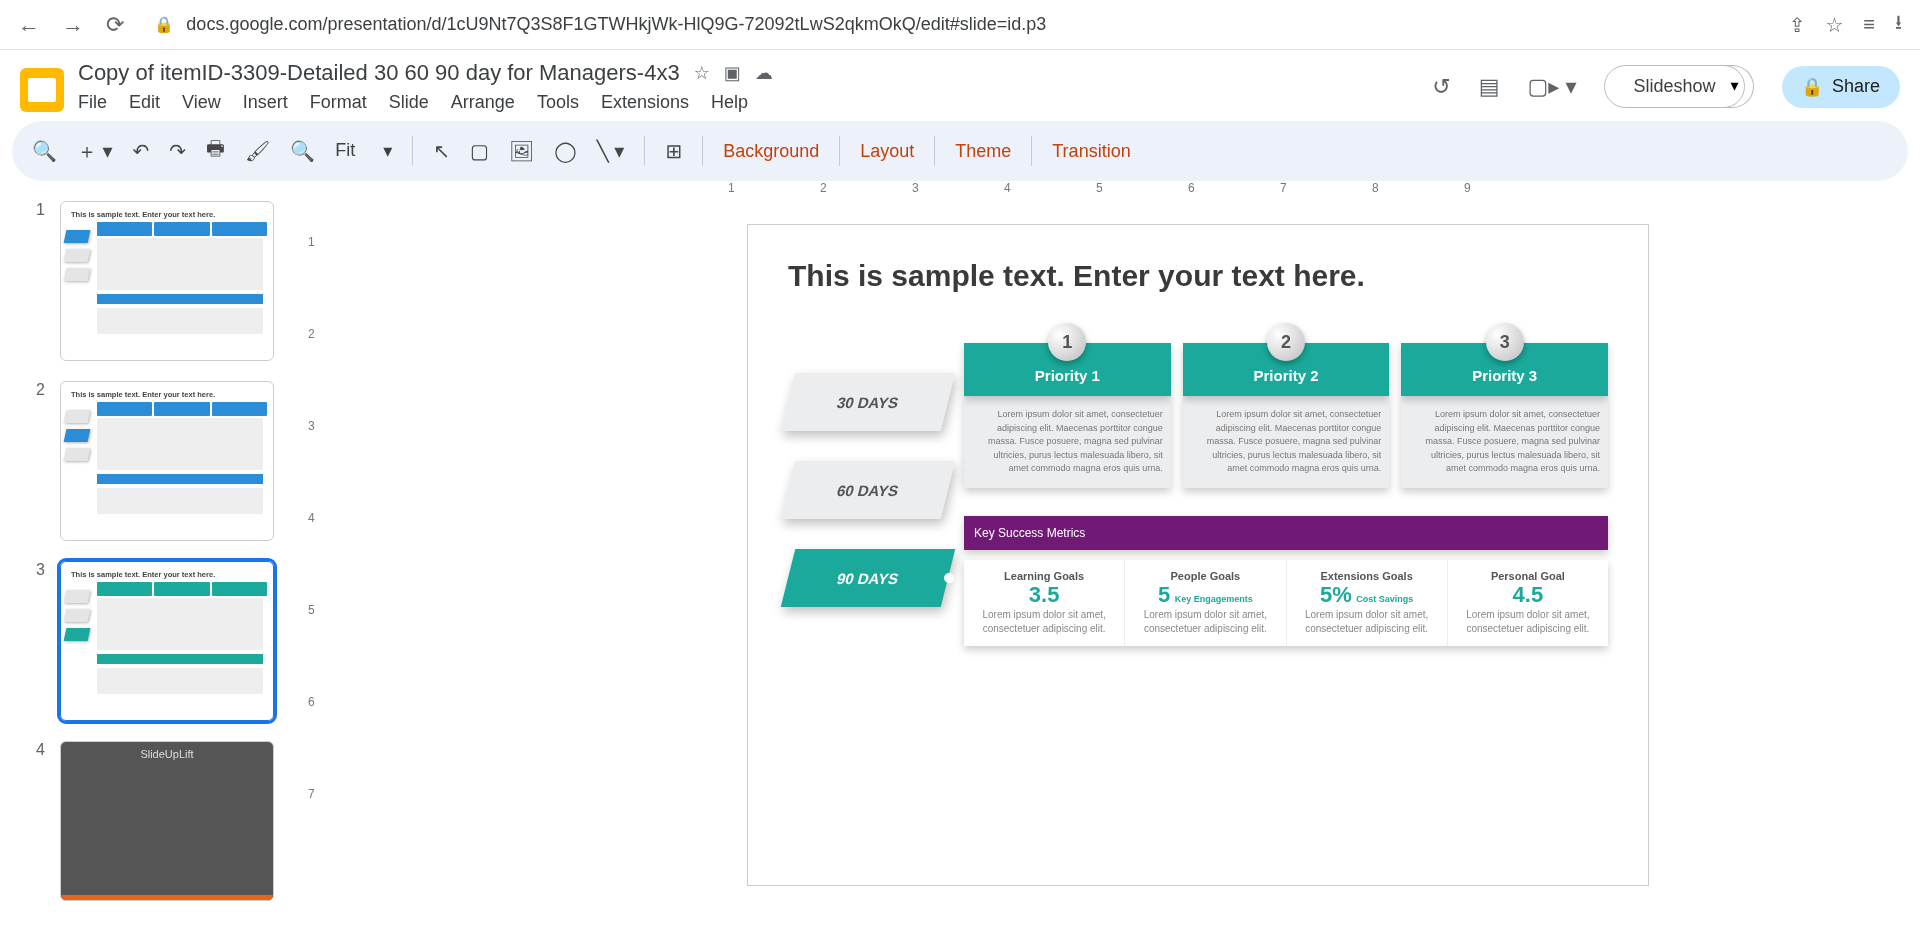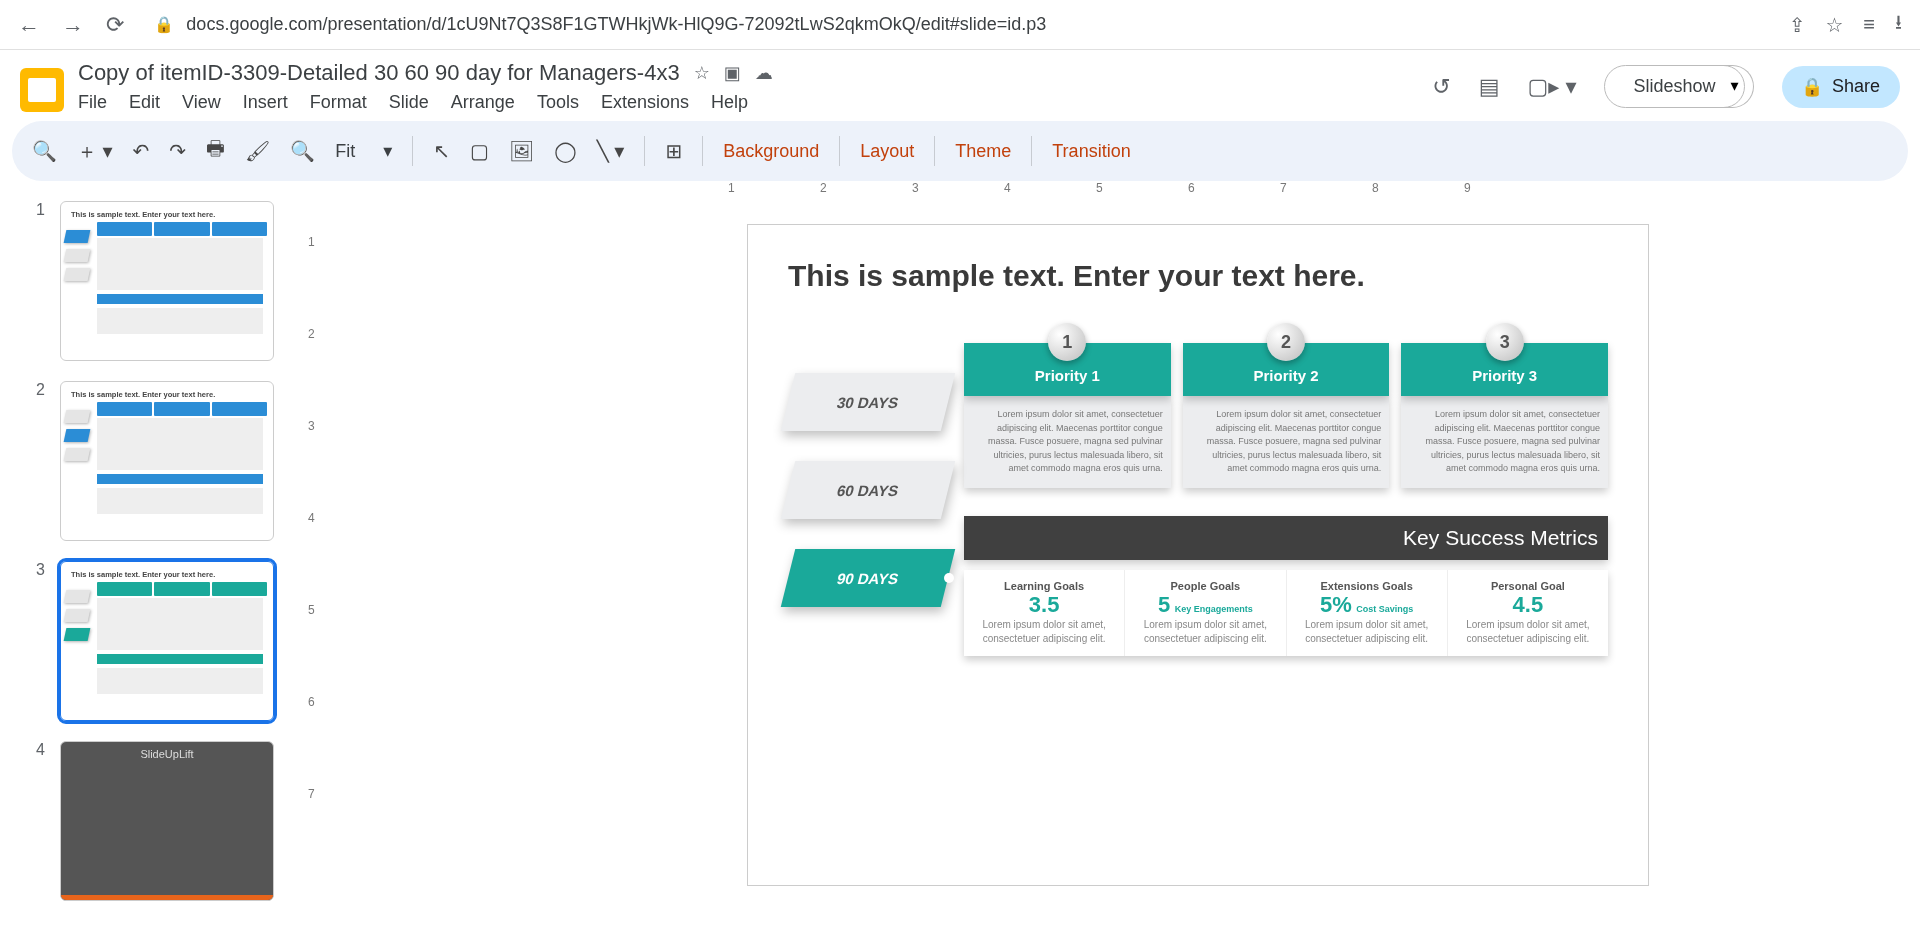--- a/index.html
+++ b/index.html
@@ -27,21 +27,21 @@
 .hdr-right { display:flex; align-items:center; gap:28px; }
 .hdr-icon { color:#5f6368; font-size:22px }
 .slideshow-btn { border:1px solid #bbb; border-radius:28px; padding:10px 28px; font-size:18px; color:#3c4043; }
 .drop-seg { border:1px solid #bbb; border-left:none; border-radius:0 28px 28px 0; padding:10px 14px; margin-left:-28px; }
 .share-btn { background:#c2e7ff; border-radius:28px; padding:10px 20px; font-size:18px; color:#202124; display:flex; align-items:center; gap:8px }
 
 
 .toolbar { height:60px; background:#edf2fa; margin:8px 12px 0 12px; border-radius:40px; display:flex; align-items:center; padding:0 20px; gap:20px; }
 .tb-icon { color:#474747; font-size:20px }
 .tb-sep { width:1px; height:30px; background:#c7cbd1; }
-.tb-fit { font-size:18px; color:#3c4043; display:flex; align-items:center; gap:28px }
+.tb-fit { font-size:18px; color:#3c4043; display:flex; align-items:flex-start; gap:28px }
 .tb-word { font-size:18px; color:#c2410c; cursor:pointer }
 
 
 .workspace { display:flex; height:calc(100% - 200px); }
 .filmstrip { width:288px; padding:20px 14px 20px 36px; overflow-y:auto }
 .slide-row { display:flex; margin-bottom:20px; gap:10px }
 .slide-num { font-size:16px; color:#5f6368; width:14px }
 .thumb { width:214px; height:160px; border:1px solid #ccc; border-radius:6px; background:#fff; padding:6px; display:flex; flex-direction:column; position:relative; overflow:hidden }
 .thumb.selected { outline:3px solid #1a73e8; border-color:#1a73e8 }
 .thumb-title { font-size:7.5px; font-weight:bold; color:#444; margin:2px 4px 3px }
@@ -69,21 +69,21 @@
 .sc-left { width:160px; display:flex; flex-direction:column; gap:30px; margin-top:30px }
 .sc-tag  { height:58px; background:#ecedef; display:flex; align-items:center; justify-content:center; font-weight:bold; color:#555; font-size:15px; transform:skewX(-14deg); box-shadow:3px 5px 10px rgba(0,0,0,.25) }
 .sc-tag.active { background:#1aa99a; color:#fff; position:relative }
 .sc-tag.active::after { content:""; position:absolute; right:-6px; top:50%; width:10px; height:10px; background:#fff; border-radius:50%; transform:translateY(-50%) skewX(14deg) }
 .sc-right { flex:1; display:flex; flex-direction:column }
 .prio-row { display:flex; gap:12px }
 .prio-col { flex:1; display:flex; flex-direction:column }
 .prio-hd { background:#1aa99a; color:#fff; text-align:center; padding:24px 0 12px; font-weight:bold; font-size:15px; position:relative; box-shadow:0 4px 8px rgba(0,0,0,.2) }
 .prio-num { position:absolute; top:-20px; left:50%; transform:translateX(-50%); width:38px; height:38px; border-radius:50%; background:radial-gradient(circle at 30% 30%, #fff, #bcbcbc); color:#555; display:flex; align-items:center; justify-content:center; font-size:18px; font-weight:bold; box-shadow:0 3px 6px rgba(0,0,0,.3) }
 .prio-txt { background:#ecedef; font-size:9px; color:#777; text-align:right; padding:12px 8px; line-height:1.5; box-shadow:0 4px 8px rgba(0,0,0,.2) }
-.metrics-hd { background:#404040; color:#fff; text-align:right; padding:10px; font-size:21px; margin-top:28px; box-shadow:0 4px 8px rgba(0,0,0,.2) }
+.metrics-hd { background:#701a75; color:#fff; text-align:left; padding:10px; font-size:12px; margin-top:28px; box-shadow:0 4px 8px rgba(0,0,0,.2) }
 .metrics-row { display:flex; background:#fff; box-shadow:0 4px 8px rgba(0,0,0,.2); margin-top:10px }
 .met-col { flex:1; text-align:center; padding:10px 6px; border-right:1px solid #eee }
 .met-col:last-child { border:none }
 .met-title { font-size:11px; color:#555; font-weight:bold }
 .met-val { font-size:22px; font-weight:bold; color:#1aa99a; margin:10px 0 }
 .met-sub { font-size:9px; color:#1aa99a; font-weight:bold }
 .met-desc { font-size:10px; color:#888; line-height:1.4 }
 </style>
 </head>
 <body>

